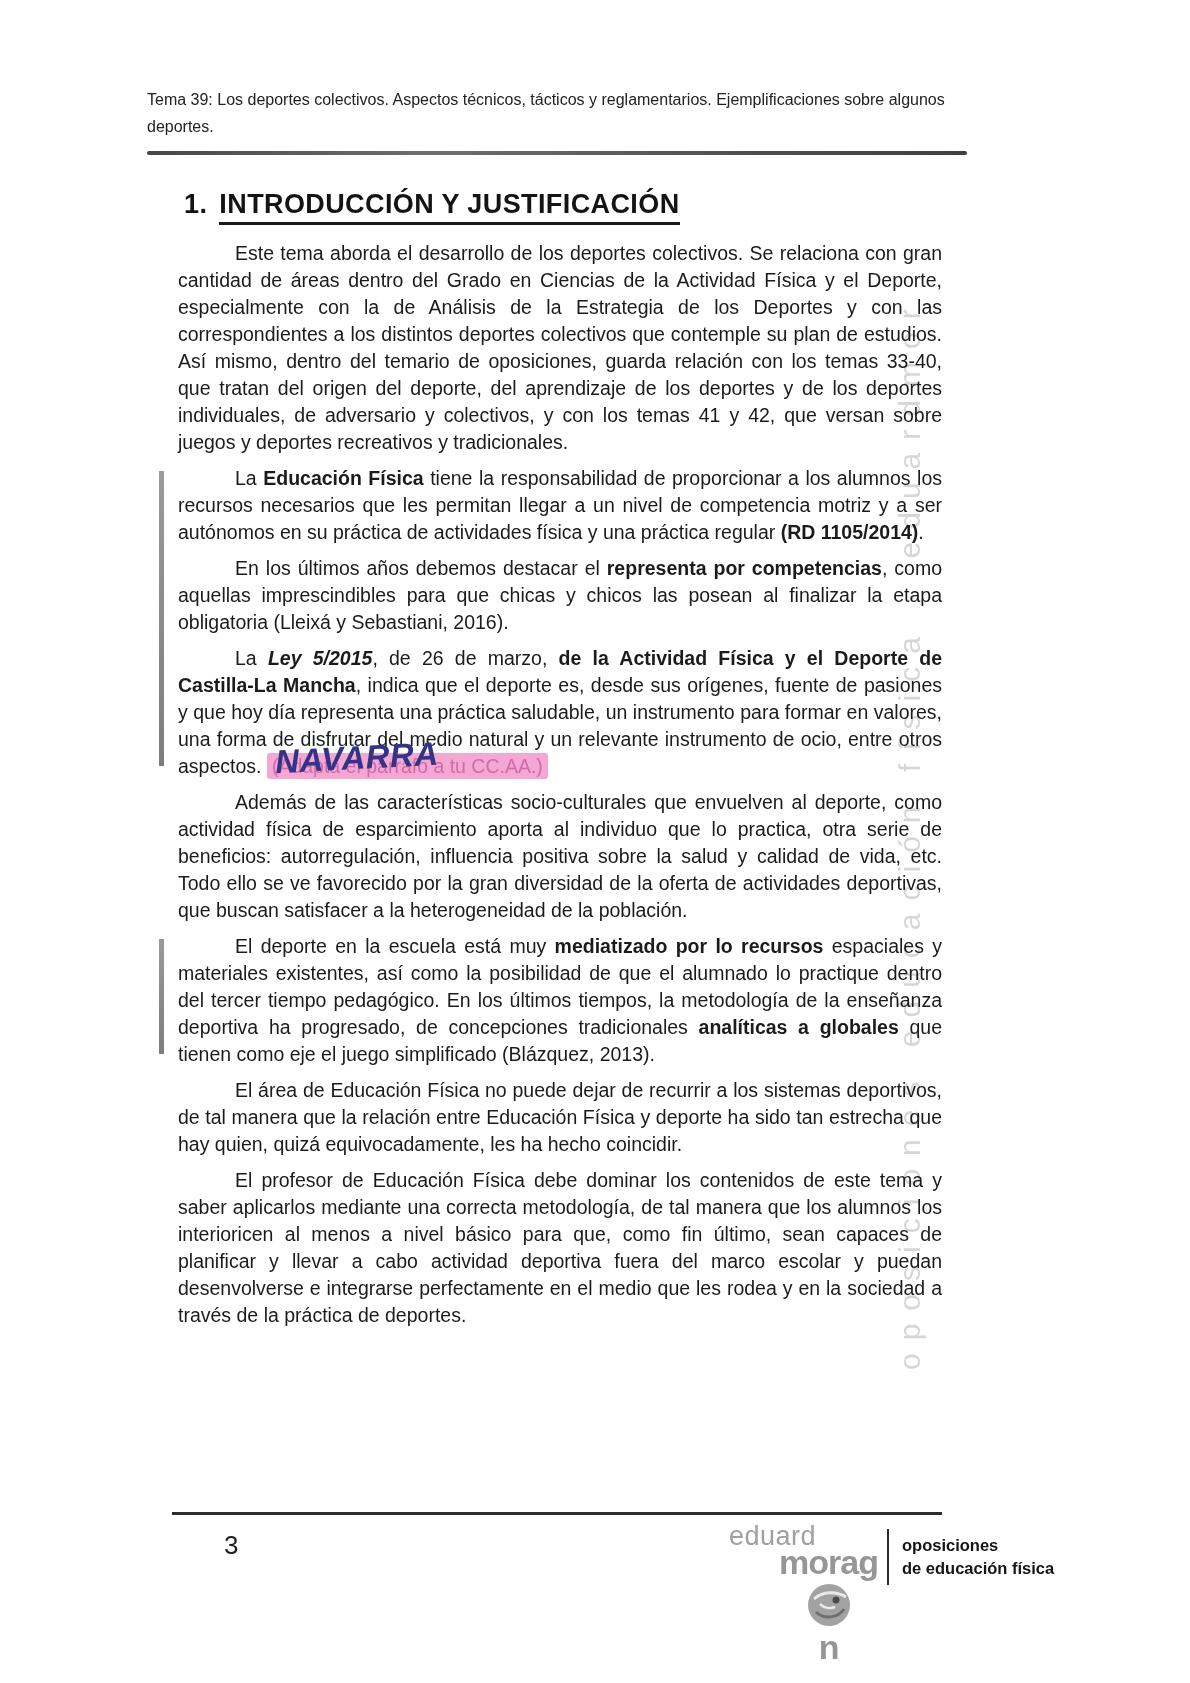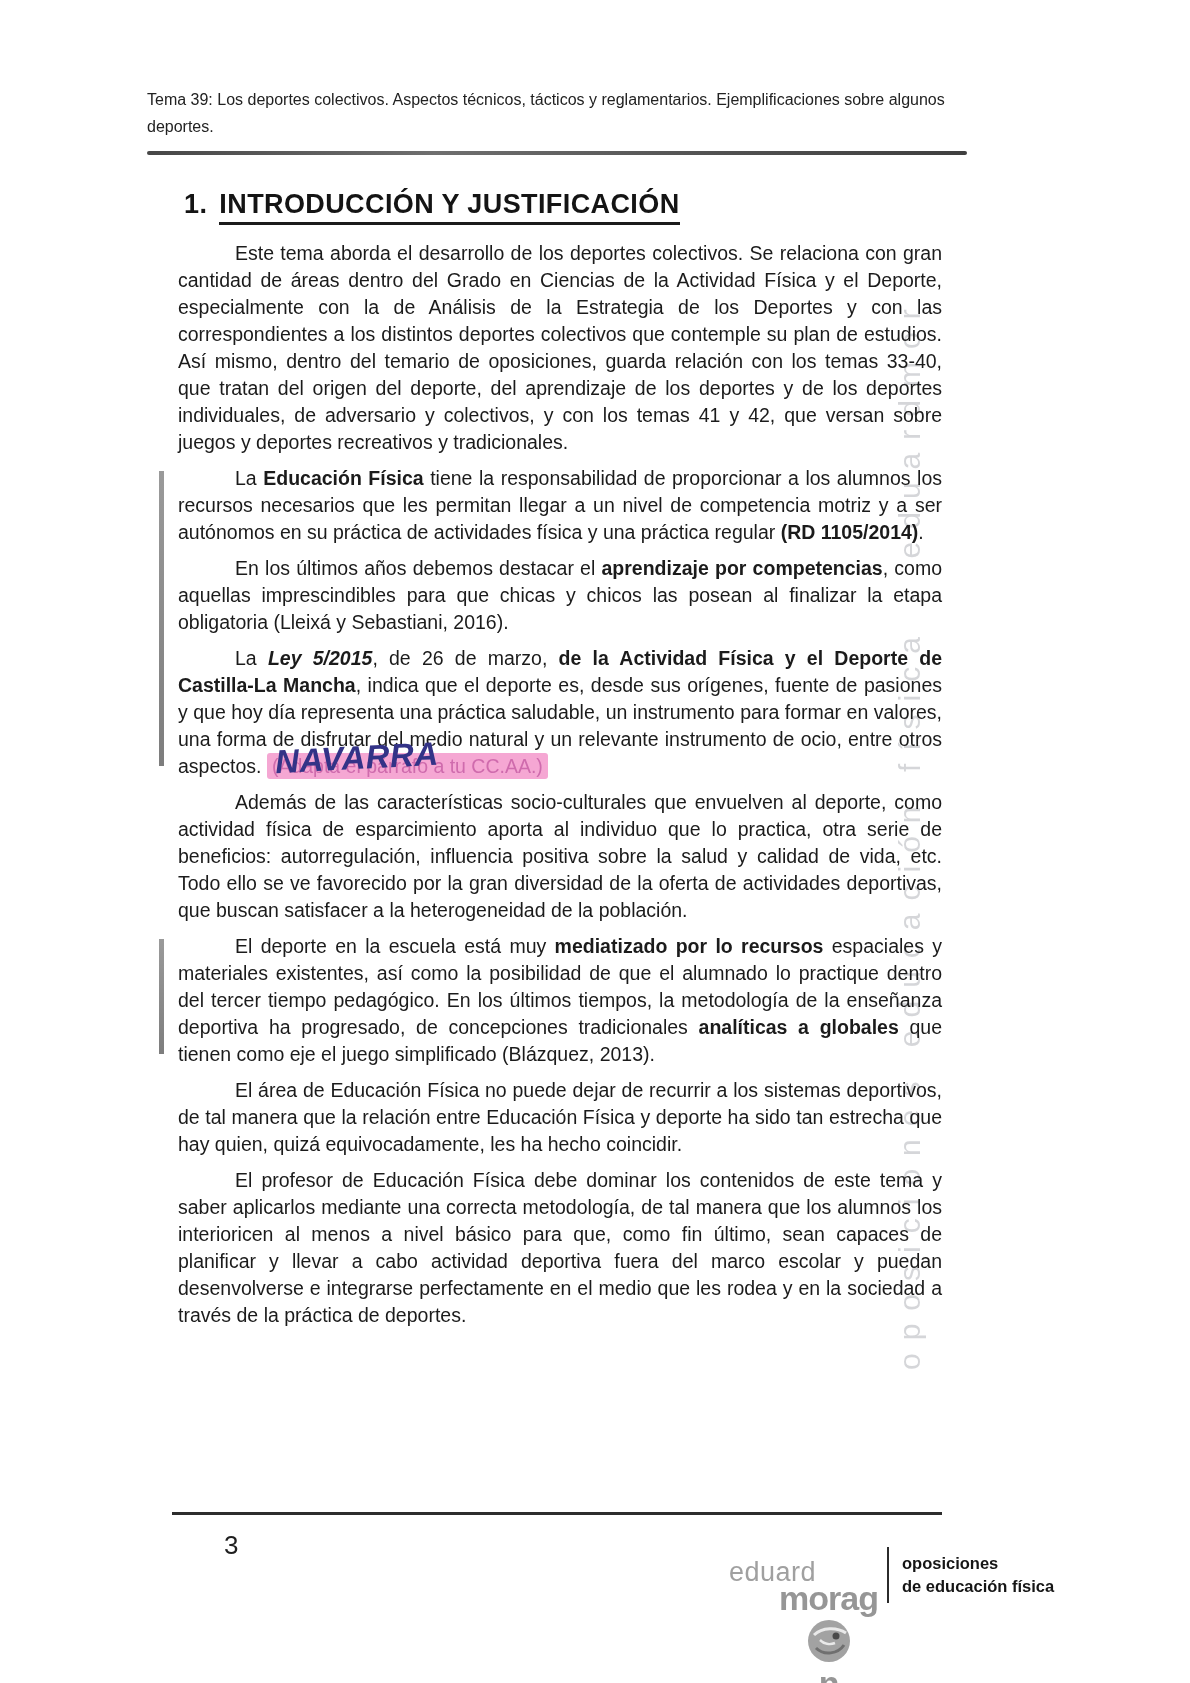--- a/index.html
+++ b/index.html
@@ -84,21 +84,21 @@
     background:#2d2d2d;
   }
   .page-number{
     position:absolute;left:224px;top:1530px;
     font-size:26px;color:#1f1f1f;
   }
   .logo{
     position:absolute;left:698px;top:1519px;
     display:flex;align-items:center;gap:13px;
   }
-  .logo-words{position:relative;width:176px;height:76px;color:#9b9b9b;margin-top:36px;}
+  .logo-words{position:relative;width:176px;height:76px;color:#9b9b9b;}
   .logo-top{
     position:absolute;right:58px;top:2px;
     font-size:27px;letter-spacing:0.5px;color:#a0a0a0;
   }
   .logo-bottom{
     position:absolute;right:-4px;top:24px;
     display:flex;align-items:center;
     font-size:34px;font-weight:bold;letter-spacing:-1px;color:#969696;flex-direction:column;
   }
   .globe{margin:0 -3px;flex:0 0 auto;}
@@ -122,21 +122,21 @@
 
   <main>
     <h1>
       <span class="num">1.</span><span class="ttl">INTRODUCCIÓN Y JUSTIFICACIÓN</span>
     </h1>
 
     <p class="para"><span>Este tema aborda el desarrollo de los deportes colectivos. Se relaciona con gran cantidad de áreas dentro del Grado en Ciencias de la Actividad Física y el Deporte, especialmente con la de Análisis de la Estrategia de los Deportes y con las correspondientes a los distintos deportes colectivos que contemple su plan de estudios. Así mismo, dentro del temario de oposiciones, guarda relación con los temas 33-40, que tratan del origen del deporte, del aprendizaje de los deportes y de los deportes individuales, de adversario y colectivos, y con los temas 41 y 42, que versan sobre juegos y deportes recreativos y tradicionales.</span></p>
 
     <div class="bar-group">
       <p class="para"><span>La </span><span class="b">Educación Física</span><span> tiene la responsabilidad de proporcionar a los alumnos los recursos necesarios que les permitan llegar a un nivel de competencia motriz y a ser autónomos en su práctica de actividades física y una práctica regular </span><span class="b">(RD 1105/2014)</span><span>.</span></p>
-      <p class="para"><span>En los últimos años debemos destacar el </span><span class="b">aprendizaje por competencias</span><span>, como aquellas imprescindibles para que chicas y chicos las posean al finalizar la etapa obligatoria (Lleixá y Sebastiani, 2016).</span></p>
+      <p class="para"><span>En los últimos años debemos destacar el </span><span class="b">representa por competencias</span><span>, como aquellas imprescindibles para que chicas y chicos las posean al finalizar la etapa obligatoria (Lleixá y Sebastiani, 2016).</span></p>
       <p class="para"><span>La </span><span class="b i">Ley 5/2015</span><span>, de 26 de marzo, </span><span class="b">de la Actividad Física y el Deporte de Castilla-La Mancha</span><span>, indica que el deporte es, desde sus orígenes, fuente de pasiones y que hoy día representa una práctica saludable, un instrumento para formar en valores, una forma de disfrutar del medio natural y un relevante instrumento de ocio, entre otros aspectos. </span><span class="hl">(Adapta el párrafo a tu CC.AA.)<span class="hand">NAVARRA</span></span></p>
     </div>
 
     <p class="para"><span>Además de las características socio-culturales que envuelven al deporte, como actividad física de esparcimiento aporta al individuo que lo practica, otra serie de beneficios: autorregulación, influencia positiva sobre la salud y calidad de vida, etc. Todo ello se ve favorecido por la gran diversidad de la oferta de actividades deportivas, que buscan satisfacer a la heterogeneidad de la población.</span></p>
 
     <div class="bar-group">
       <p class="para"><span>El deporte en la escuela está muy </span><span class="b">mediatizado por lo recursos</span><span> espaciales y materiales existentes, así como la posibilidad de que el alumnado lo practique dentro del tercer tiempo pedagógico. En los últimos tiempos, la metodología de la enseñanza deportiva ha progresado, de concepciones tradicionales </span><span class="b">analíticas a globales</span><span> que tienen como eje el juego simplificado (Blázquez, 2013).</span></p>
     </div>
 
     <p class="para"><span>El área de Educación Física no puede dejar de recurrir a los sistemas deportivos, de tal manera que la relación entre Educación Física y deporte ha sido tan estrecha que hay quien, quizá equivocadamente, les ha hecho coincidir.</span></p>

